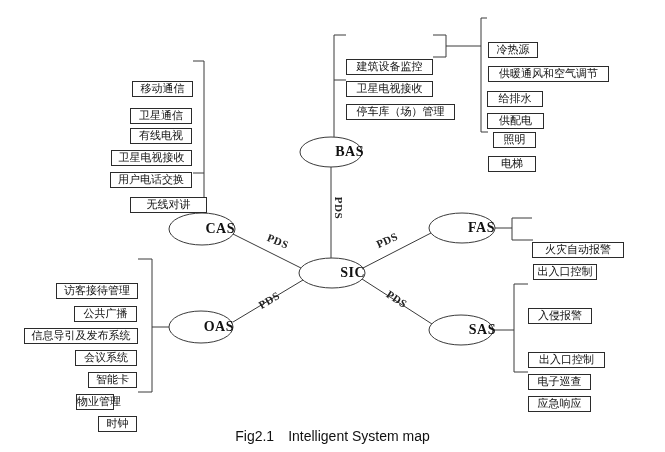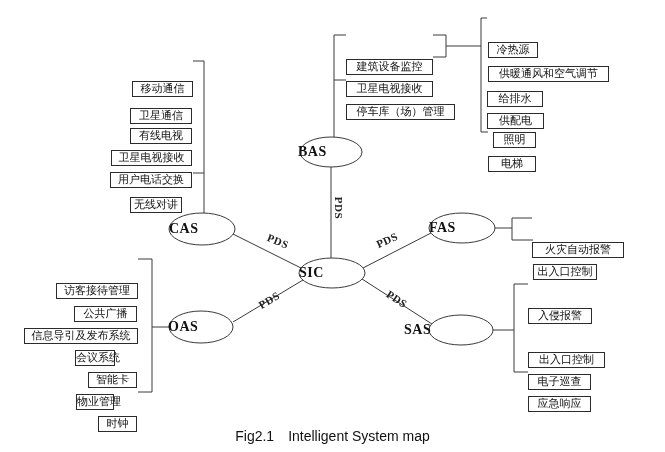--- a/index.html
+++ b/index.html
@@ -1,21 +1,21 @@
 <!DOCTYPE html>
 <html><head>
 <meta charset="utf-8">
 <style>
   html,body{margin:0;padding:0;background:#fff;}
   .stage{position:relative;width:665px;height:452px;background:#ffffff;overflow:hidden;
          font-family:"DejaVu Sans",sans-serif;}
   .stage svg{position:absolute;left:0;top:0;}
   .bx{position:absolute;box-sizing:border-box;height:16px;border:1px solid #2b2b2b;background:#fff;
       color:#111;font-size:11px;line-height:14px;text-align:center;white-space:nowrap;margin-top:32px;}
-  .node-label{position:absolute;width:66px;text-align:left;color:#111;
+  .node-label{position:absolute;width:66px;text-align:right;color:#111;
       font-family:"Liberation Serif","DejaVu Serif",serif;font-weight:bold;font-size:14px;letter-spacing:.5px;}
   .pds{position:absolute;color:#222;font-family:"Liberation Serif","DejaVu Serif",serif;
       font-weight:bold;font-size:11px;letter-spacing:.5px;}
   .cap{position:absolute;left:0;width:665px;text-align:center;color:#111;}
   .cap-zh{top:408px;font-size:14px;font-family:"DejaVu Sans",sans-serif;}
   .cap-en{top:428px;font-size:14px;font-family:Liberation Sans, sans-serif;}
 </style>
 </head>
 <body>
 
@@ -55,53 +55,53 @@
       <ellipse cx="462" cy="228" rx="33" ry="15"></ellipse>
       <ellipse cx="461" cy="330" rx="32" ry="15"></ellipse>
     </g>
   </svg>
 
   <div class="node-label" style="left:169px;top:221px">CAS</div>
   <div class="node-label" style="left:298px;top:144px">BAS</div>
   <div class="node-label" style="left:299px;top:265px">SIC</div>
   <div class="node-label" style="left:168px;top:319px">OAS</div>
   <div class="node-label" style="left:429px;top:220px">FAS</div>
-  <div class="node-label" style="left:404px;top:322px">SAS</div>
+  <div class="node-label" style="left:430px;top:322px">SAS</div>
 
   <div class="pds" style="left:339px;top:208px;transform:translate(-50%,-50%) rotate(90deg)">PDS</div>
   <div class="pds" style="left:278px;top:241px;transform:translate(-50%,-50%) rotate(22deg)">PDS</div>
   <div class="pds" style="left:269px;top:300px;transform:translate(-50%,-50%) rotate(-31deg)">PDS</div>
   <div class="pds" style="left:387px;top:240px;transform:translate(-50%,-50%) rotate(-24deg)">PDS</div>
   <div class="pds" style="left:397px;top:299px;transform:translate(-50%,-50%) rotate(33deg)">PDS</div>
 
   <div class="bx" style="left:132px;top:49px;width:61px">移动通信</div>
   <div class="bx" style="left:130px;top:76px;width:62px">卫星通信</div>
   <div class="bx" style="left:130px;top:96px;width:62px">有线电视</div>
   <div class="bx" style="left:111px;top:118px;width:81px">卫星电视接收</div>
   <div class="bx" style="left:110px;top:140px;width:82px">用户电话交换</div>
-  <div class="bx" style="left:130px;top:165px;width:52px">无线对讲</div>
+  <div class="bx" style="left:130px;top:165px;width:77px">无线对讲</div>
 
   <div class="bx" style="left:346px;top:27px;width:87px">建筑设备监控</div>
   <div class="bx" style="left:346px;top:49px;width:87px">卫星电视接收</div>
   <div class="bx" style="left:346px;top:72px;width:109px">停车库（场）管理</div>
 
   <div class="bx" style="left:488px;top:10px;width:50px">冷热源</div>
   <div class="bx" style="left:488px;top:34px;width:121px">供暖通风和空气调节</div>
   <div class="bx" style="left:487px;top:59px;width:56px">给排水</div>
   <div class="bx" style="left:487px;top:81px;width:57px">供配电</div>
   <div class="bx" style="left:493px;top:100px;width:43px">照明</div>
   <div class="bx" style="left:488px;top:124px;width:48px">电梯</div>
 
   <div class="bx" style="left:532px;top:210px;width:92px">火灾自动报警</div>
   <div class="bx" style="left:533px;top:232px;width:64px">出入口控制</div>
 
   <div class="bx" style="left:56px;top:251px;width:82px">访客接待管理</div>
   <div class="bx" style="left:74px;top:274px;width:63px">公共广播</div>
   <div class="bx" style="left:24px;top:296px;width:114px">信息导引及发布系统</div>
-  <div class="bx" style="left:75px;top:318px;width:40px">会议系统</div>
+  <div class="bx" style="left:75px;top:318px;width:62px">会议系统</div>
   <div class="bx" style="left:88px;top:340px;width:49px">智能卡</div>
   <div class="bx" style="left:76px;top:362px;width:38px">物业管理</div>
   <div class="bx" style="left:98px;top:384px;width:39px">时钟</div>
 
   <div class="bx" style="left:528px;top:276px;width:64px">入侵报警</div>
   <div class="bx" style="left:528px;top:320px;width:77px">出入口控制</div>
   <div class="bx" style="left:528px;top:342px;width:63px">电子巡查</div>
   <div class="bx" style="left:528px;top:364px;width:63px">应急响应</div>
 
   <div class="cap cap-en">Fig2.1　Intelligent System map</div>

